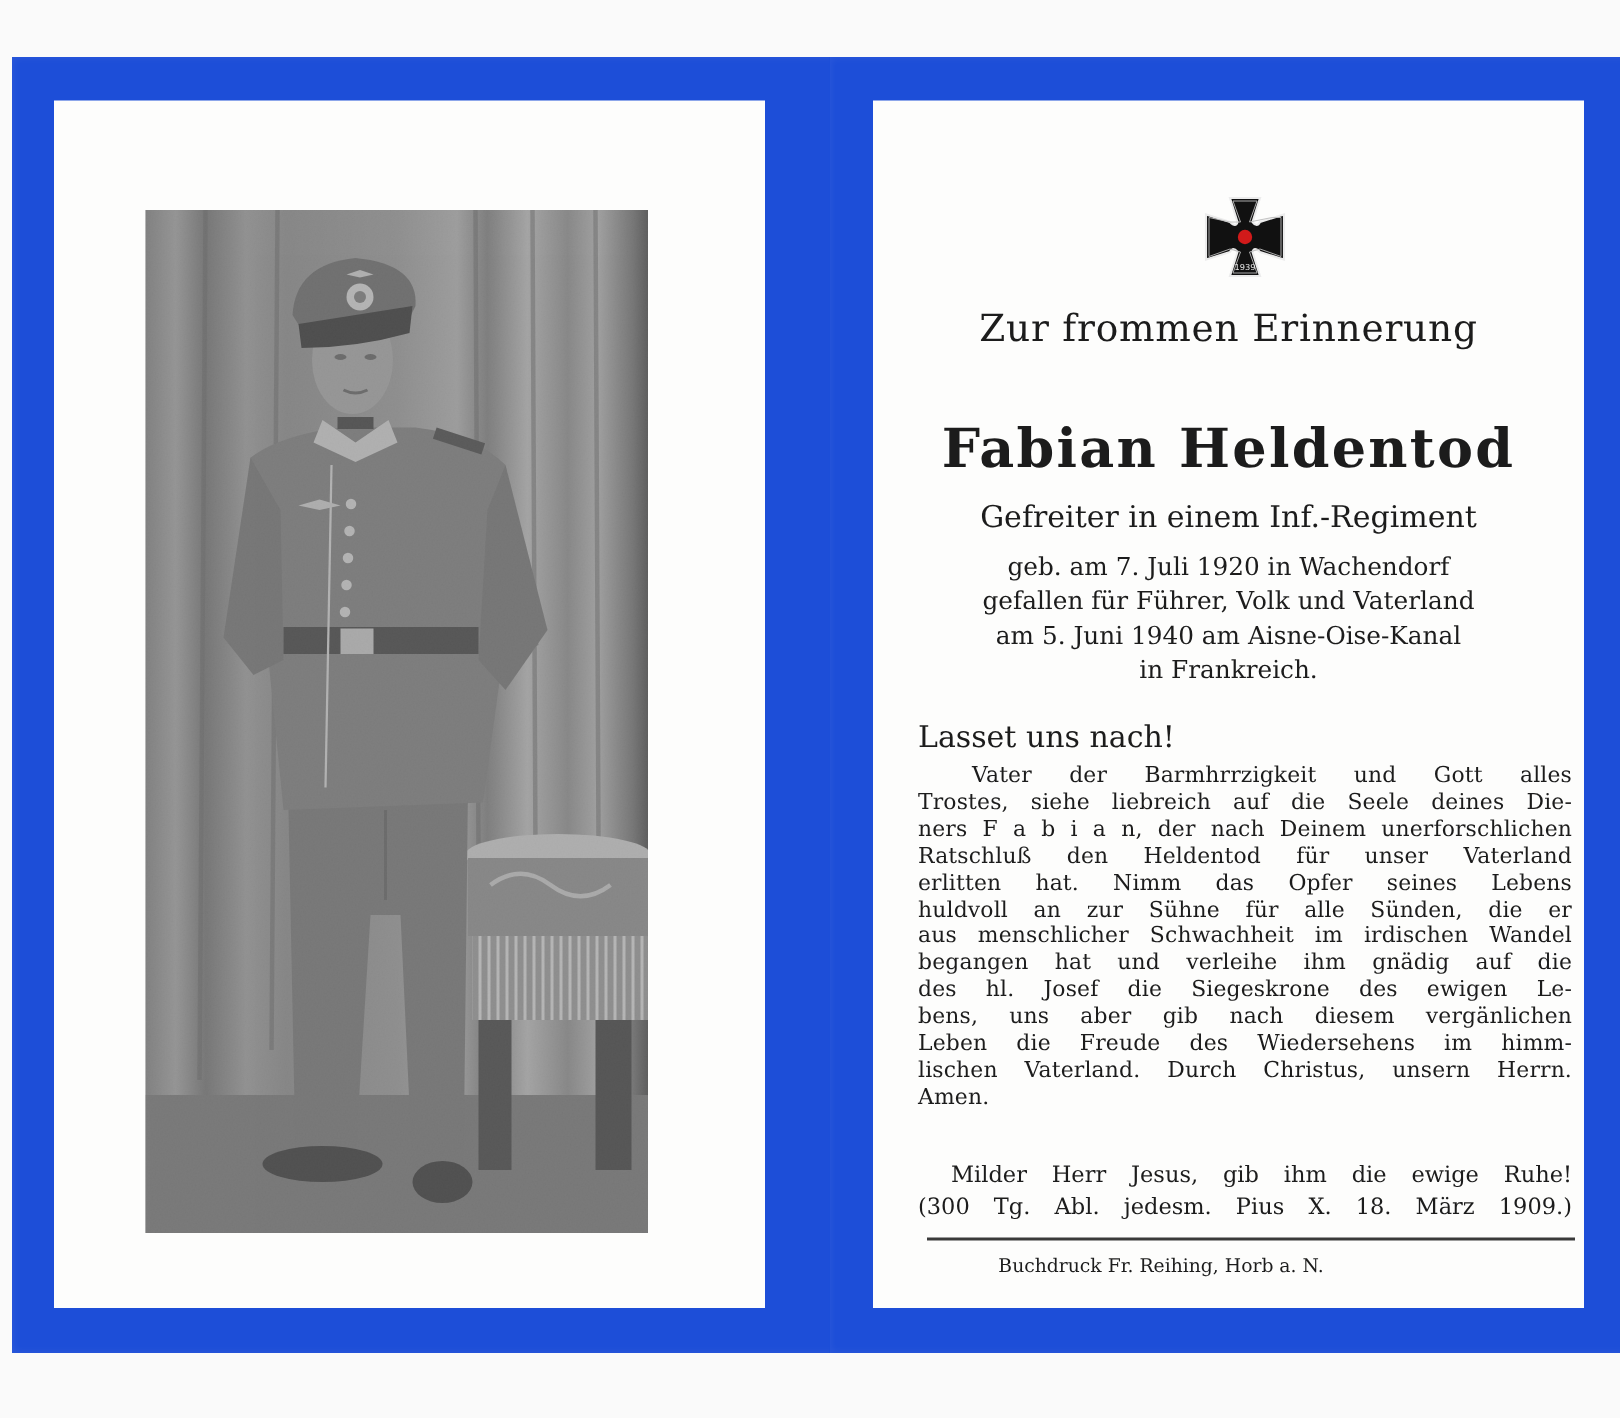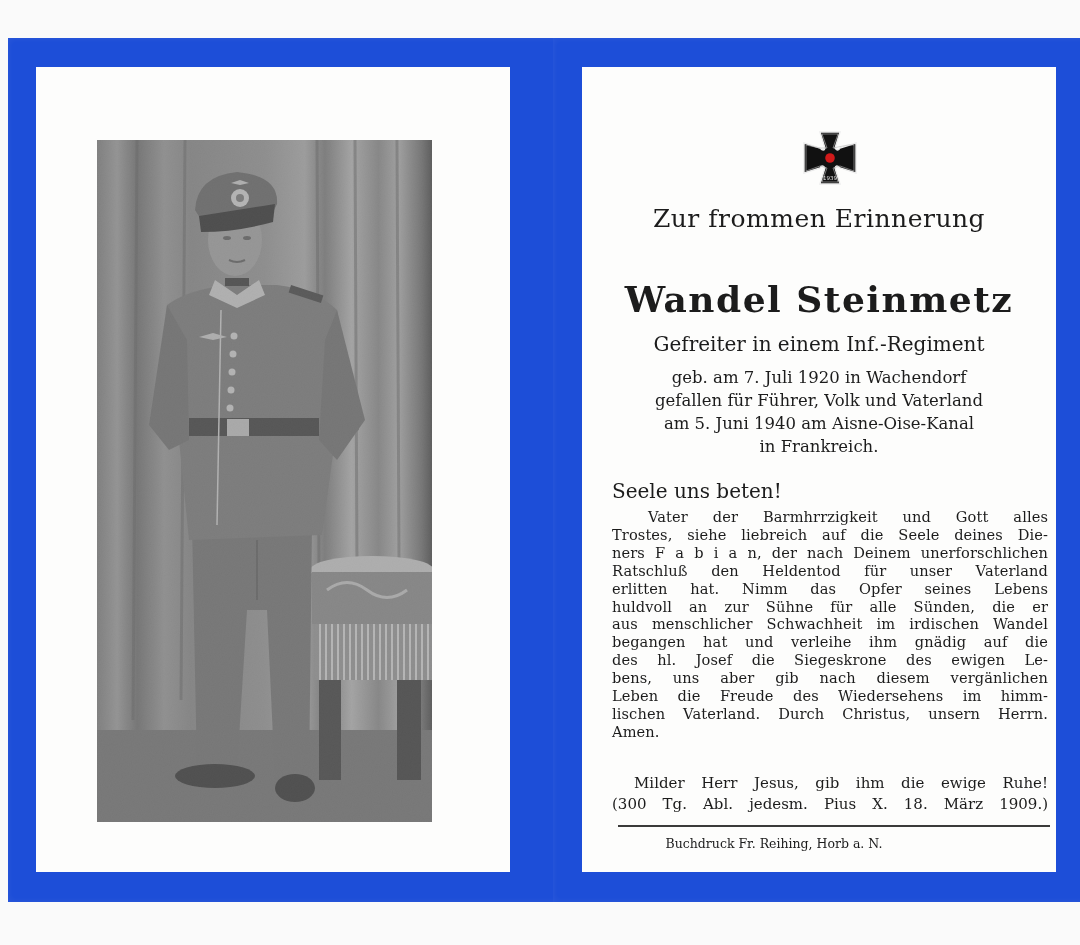--- a/index.html
+++ b/index.html
@@ -177,28 +177,28 @@
   <div class="paper">
 
     <svg class="cross" viewBox="0 0 56 56">
       <path d="M18 2 H38 L33 18 Q36 22 38 18 L54 13 V43 L38 38 Q34 34 33 38 L38 54 H18 L23 38 Q20 34 18 38 L2 43 V13 L18 18 Q22 22 23 18 Z" fill="#111" stroke="#ececec" stroke-width="1.4"></path>
       <path d="M20 4 H36 L31 18 L46 15 L52 15 V41 L38 36 L31 38 L36 52 H20 L25 38 L18 36 L4 41 V15 L18 18 L25 18 Z" fill="none" stroke="#bbb" stroke-width="0.6"></path>
       <circle cx="28" cy="28" r="4.8" fill="#d11a1a"></circle>
       <text x="28" y="50" text-anchor="middle" font-size="5.5" fill="#e8e8e8" font-family="DejaVu Sans, sans-serif">1939</text>
     </svg>
 
     <div class="t title">Zur frommen Erinnerung</div>
-    <div class="t name">Wandel Steinmetz</div>
+    <div class="t name">Fabian Heldentod</div>
     <div class="t rank">Gefreiter in einem Inf.-Regiment</div>
     <div class="t bio bio1">geb. am 7. Juli 1920 in Wachendorf</div>
     <div class="t bio bio2">gefallen für Führer, Volk und Vaterland</div>
     <div class="t bio bio3">am 5. Juni 1940 am Aisne-Oise-Kanal</div>
     <div class="t bio bio4">in Frankreich.</div>
 
-    <div class="prayer-head">Seele uns beten!</div>
+    <div class="prayer-head">Lasset uns nach!</div>
 
     <div class="prayer">
       <span class="line indent">Vater der Barmhrrzigkeit und Gott alles</span>
       <span class="line">Trostes, siehe liebreich auf die Seele deines Die-</span>
       <span class="line">ners F a b i a n, der nach Deinem unerforschlichen</span>
       <span class="line">Ratschluß den Heldentod für unser Vaterland</span>
       <span class="line">erlitten hat. Nimm das Opfer seines Lebens</span>
       <span class="line">huldvoll an zur Sühne für alle Sünden, die er</span>
       <span class="line">aus menschlicher Schwachheit im irdischen Wandel</span>
       <span class="line">begangen hat und verleihe ihm gnädig auf die</span>

